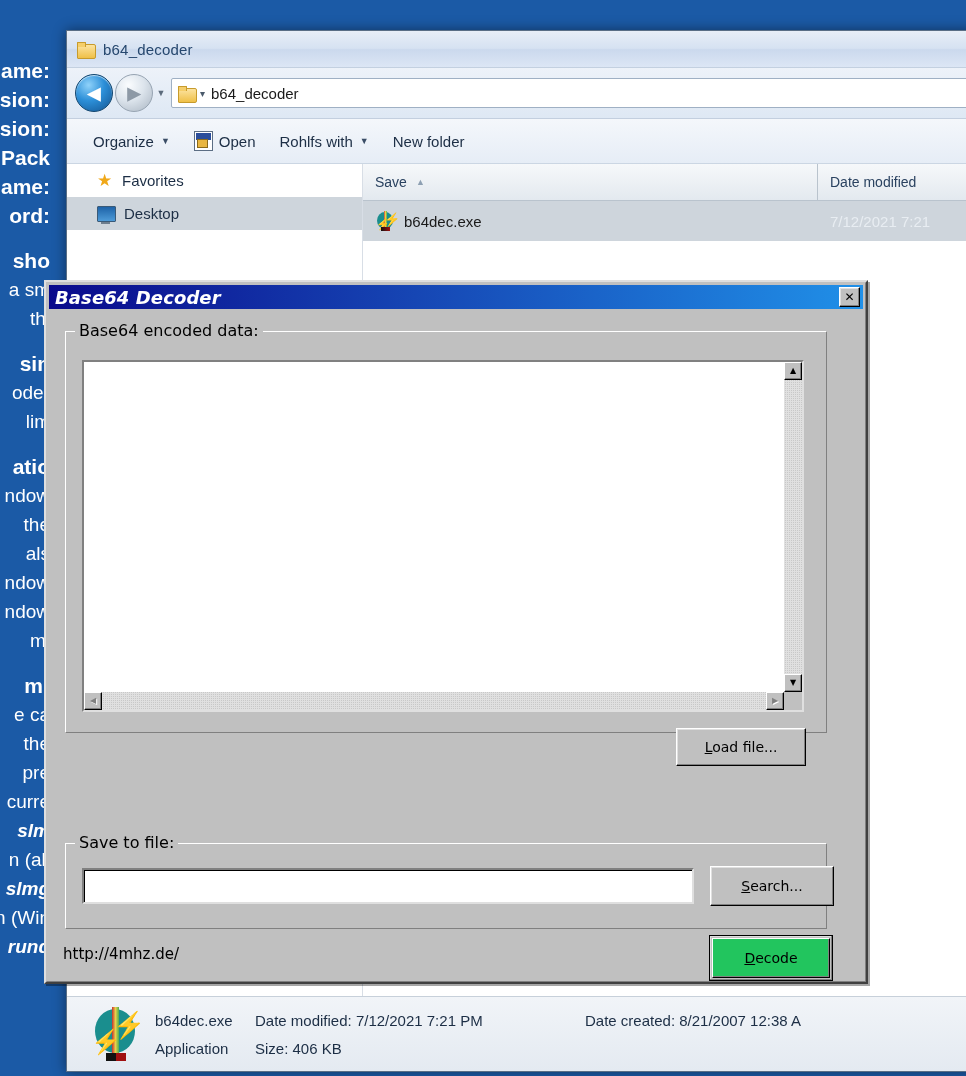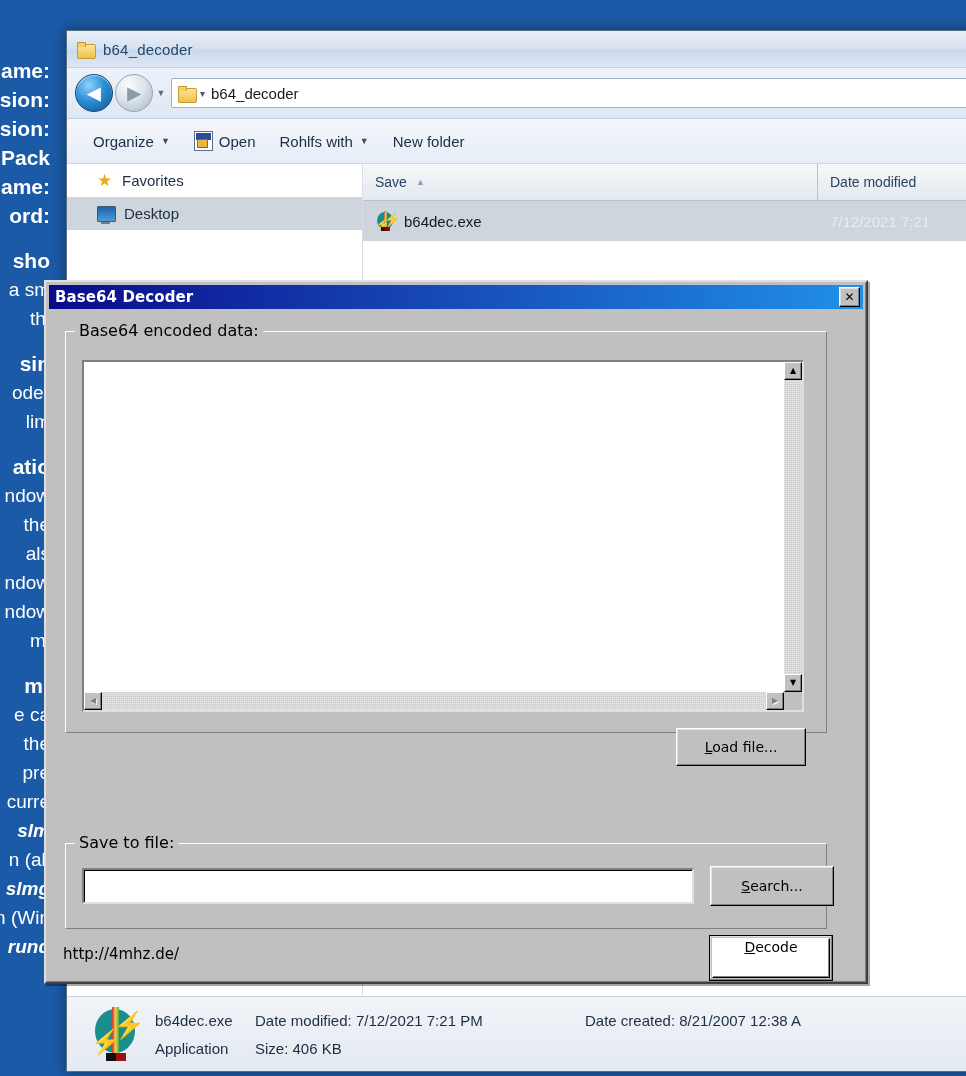--- a/index.html
+++ b/index.html
@@ -204,21 +204,21 @@
     position:absolute;left:0;top:0;right:0;bottom:0;
     border-top:1px solid #C0C0C0;border-left:1px solid #C0C0C0;
     border-right:1px solid #808080;border-bottom:1px solid #808080;
   }
   #dlg-title{
     height:24px;margin:2px 2px 0 2px;
     background:linear-gradient(to right,#0A0A8C 0%,#1646B4 45%,#2090E8 100%);
     display:flex;align-items:center;
   }
   #dlg-title-text{
-    color:#fff;font-weight:bold;font-size:15px;margin-left:6px;letter-spacing:.1px;
+    color:#fff;font-weight:bold;font-size:18px;margin-left:6px;letter-spacing:.1px;font-style:italic;
   }
   #dlg-close{
     width:19px;height:18px;margin-left:auto;margin-right:3px;
     background:#C0C0C0;
     border-top:1px solid #FFFFFF;border-left:1px solid #FFFFFF;
     border-right:1px solid #000000;border-bottom:1px solid #000000;
     display:flex;align-items:center;justify-content:center;
     font-size:12px;color:#000;font-weight:bold;line-height:1;
     box-shadow:inset -1px -1px 0 #808080, inset 1px 1px 0 #DFDFDF;
   }
@@ -278,25 +278,25 @@
     box-shadow:inset -1px -1px 0 #808080, inset 1px 1px 0 #DFDFDF;
     display:flex;align-items:center;justify-content:center;
     font-family:"DejaVu Sans",sans-serif;font-size:14px;color:#000;
     box-sizing:border-box;
   }
   .btn.defaultbtn{
     border:1px solid #000;
   }
   .btn.defaultbtn .face{
     position:absolute;left:2px;top:2px;right:2px;bottom:2px;
-    background:#ffffff;
+    background:#22c55e;
     border-top:1px solid #FFFFFF;border-left:1px solid #FFFFFF;
     border-right:1px solid #000;border-bottom:1px solid #000;
     box-shadow:inset -1px -1px 0 #808080;
-    display:flex;justify-content:center;
+    display:flex;align-items:center;justify-content:center;
   }
   .acc{text-decoration:underline;}
   #about{
     position:absolute;left:16px;bottom:16px;font-size:15px;color:#000;
     font-family:"DejaVu Sans",sans-serif;line-height:22px;
   }
 </style>
 </head>
 <body>
 

